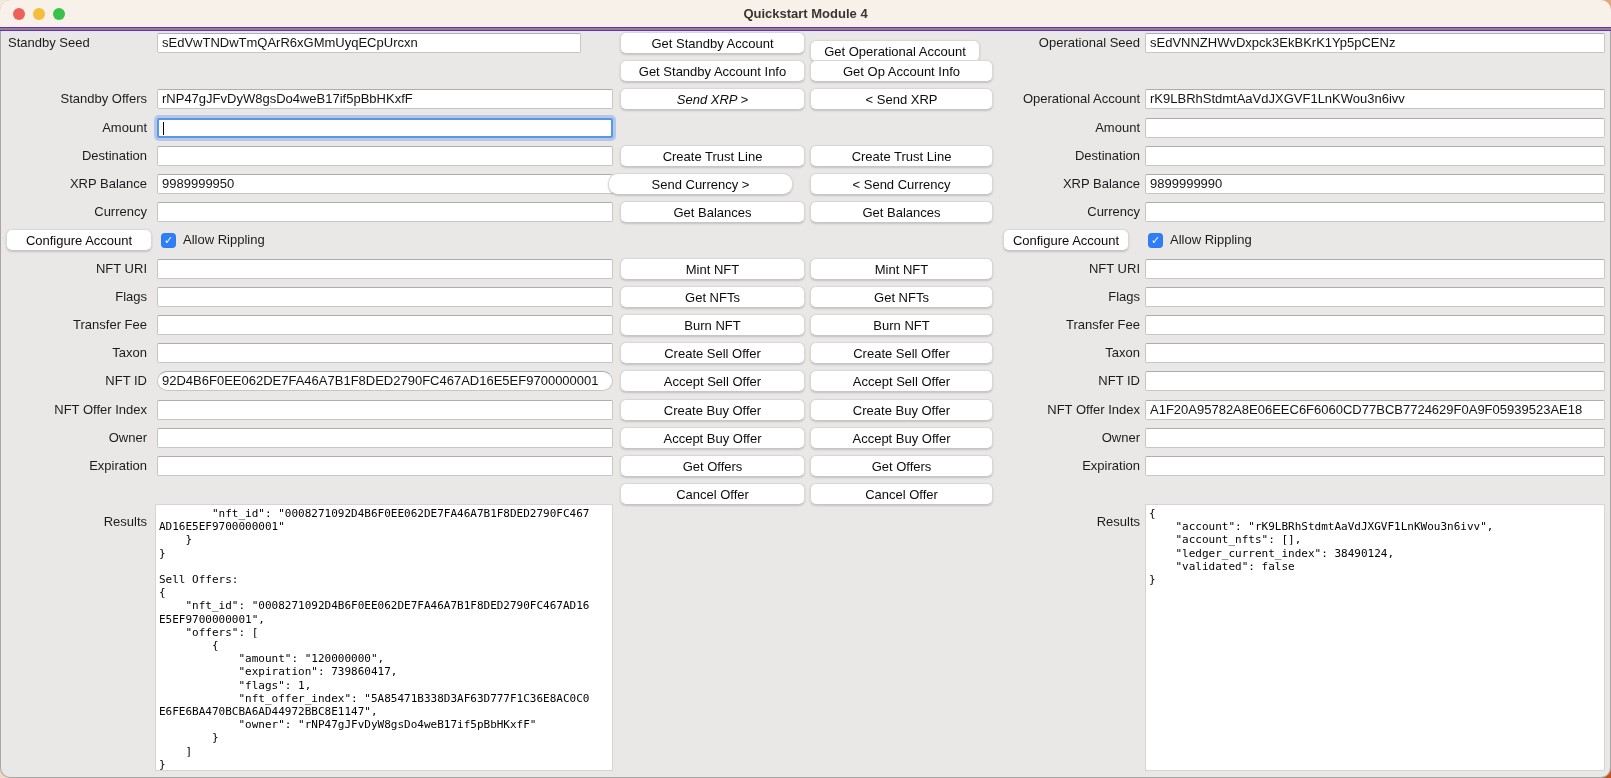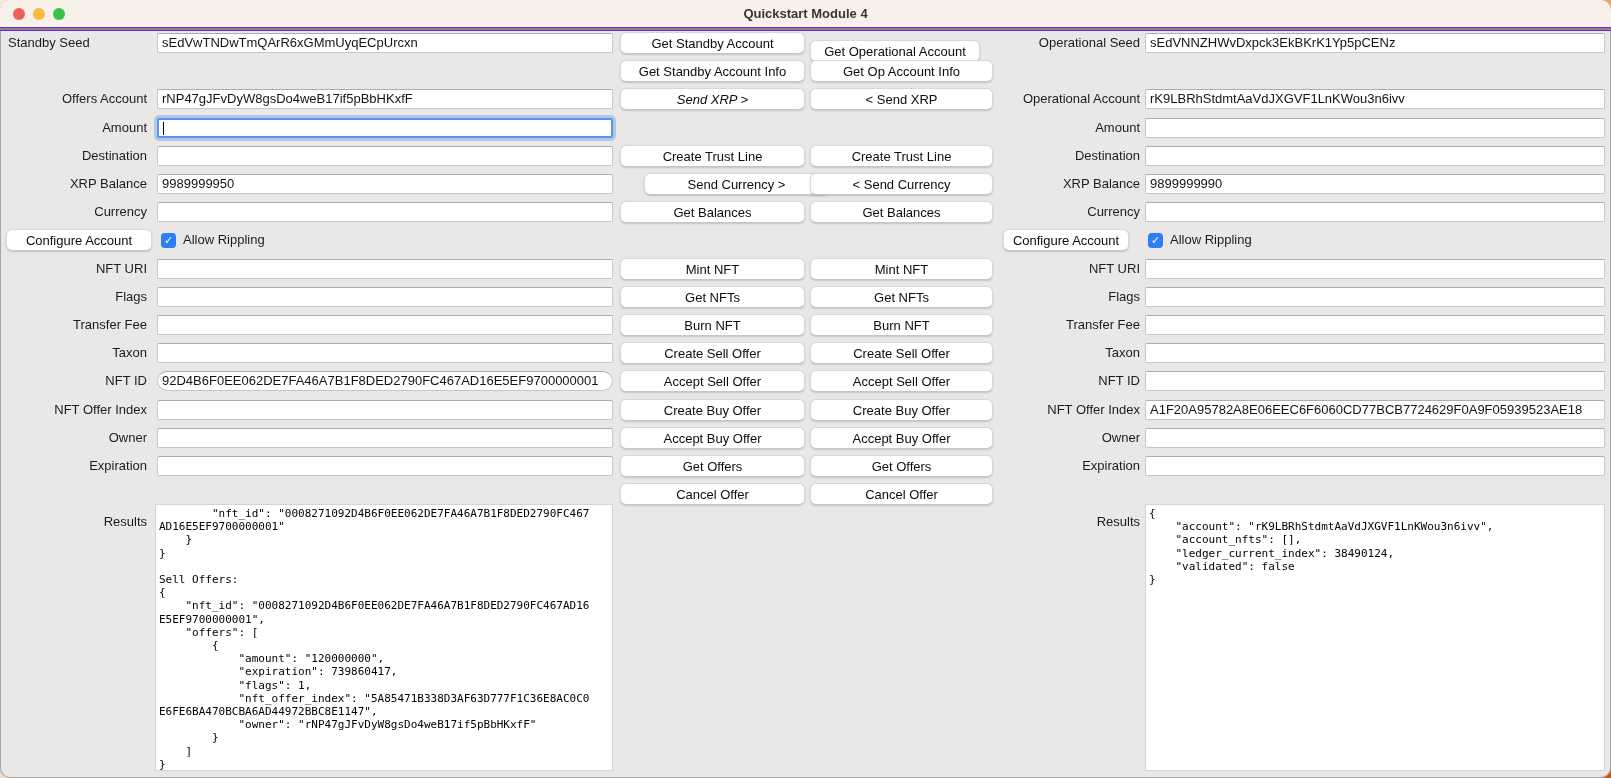--- a/index.html
+++ b/index.html
@@ -74,36 +74,36 @@
 
   <div class="titlebar">
     <span class="tl red"></span>
     <span class="tl yellow"></span>
     <span class="tl green"></span>
     <div class="title">Quickstart Module 4</div>
   </div>
   <div class="titlebar-sep"></div>
 
   <div class="lbl" style="left:8px;top:34px;">Standby Seed</div>
-  <div class="lbl r" style="left:0;top:90px;width:147px;">Offers Account</div>
+  <div class="lbl r" style="left:0;top:90px;width:147px;">Standby Offers</div>
   <div class="lbl r" style="left:0;top:119px;width:147px;">Amount</div>
   <div class="lbl r" style="left:0;top:147px;width:147px;">Destination</div>
   <div class="lbl r" style="left:0;top:175px;width:147px;">XRP Balance</div>
   <div class="lbl r" style="left:0;top:203px;width:147px;">Currency</div>
   <div class="lbl r" style="left:0;top:260px;width:147px;">NFT URI</div>
   <div class="lbl r" style="left:0;top:288px;width:147px;">Flags</div>
   <div class="lbl r" style="left:0;top:316px;width:147px;">Transfer Fee</div>
   <div class="lbl r" style="left:0;top:344px;width:147px;">Taxon</div>
   <div class="lbl r" style="left:0;top:372px;width:147px;">NFT ID</div>
   <div class="lbl r" style="left:0;top:401px;width:147px;">NFT Offer Index</div>
   <div class="lbl r" style="left:0;top:429px;width:147px;">Owner</div>
   <div class="lbl r" style="left:0;top:457px;width:147px;">Expiration</div>
   <div class="lbl r" style="left:0;top:513px;width:147px;">Results</div>
 
-  <div class="entry" style="left:157px;top:33px;width:456px;">sEdVwTNDwTmQArR6xGMmUyqECpUrcxn</div>
+  <div class="entry" style="left:157px;top:33px;width:424px;">sEdVwTNDwTmQArR6xGMmUyqECpUrcxn</div>
   <div class="entry" style="left:157px;top:89px;width:456px;">rNP47gJFvDyW8gsDo4weB17if5pBbHKxfF</div>
   <div class="entry focused" style="left:157px;top:118px;width:456px;"><span class="caret"></span></div>
   <div class="entry" style="left:157px;top:146px;width:456px;"></div>
   <div class="entry" style="left:157px;top:174px;width:456px;">9989999950</div>
   <div class="entry" style="left:157px;top:202px;width:456px;"></div>
   <div class="entry" style="left:157px;top:259px;width:456px;"></div>
   <div class="entry" style="left:157px;top:287px;width:456px;"></div>
   <div class="entry" style="left:157px;top:315px;width:456px;"></div>
   <div class="entry" style="left:157px;top:343px;width:456px;"></div>
   <div class="entry" style="left:157px;top:371px;width:456px;border-radius:10px;">92D4B6F0EE062DE7FA46A7B1F8DED2790FC467AD16E5EF9700000001</div>
@@ -133,21 +133,21 @@
 E6FE6BA470BCBA6AD44972BBC8E1147",
             "owner": "rNP47gJFvDyW8gsDo4weB17if5pBbHKxfF"
         }
     ]
 }</pre>
 
   <button class="btn" style="left:620px;top:32px;width:185px;">Get Standby Account</button>
   <button class="btn" style="left:620px;top:60px;width:185px;">Get Standby Account Info</button>
   <button class="btn" style="left:620px;top:88px;width:185px;font-style:italic;">Send XRP &gt;</button>
   <button class="btn" style="left:620px;top:145px;width:185px;">Create Trust Line</button>
-  <button class="btn" style="left:644px;top:173px;width:185px;">Send Currency &gt;</button>
+  <button class="btn" style="left:608px;top:173px;width:185px;border-radius:10px;">Send Currency &gt;</button>
   <button class="btn" style="left:620px;top:201px;width:185px;">Get Balances</button>
   <button class="btn" style="left:620px;top:258px;width:185px;">Mint NFT</button>
   <button class="btn" style="left:620px;top:286px;width:185px;">Get NFTs</button>
   <button class="btn" style="left:620px;top:314px;width:185px;">Burn NFT</button>
   <button class="btn" style="left:620px;top:342px;width:185px;">Create Sell Offer</button>
   <button class="btn" style="left:620px;top:370px;width:185px;">Accept Sell Offer</button>
   <button class="btn" style="left:620px;top:399px;width:185px;">Create Buy Offer</button>
   <button class="btn" style="left:620px;top:427px;width:185px;">Accept Buy Offer</button>
   <button class="btn" style="left:620px;top:455px;width:185px;">Get Offers</button>
   <button class="btn" style="left:620px;top:483px;width:185px;">Cancel Offer</button>

